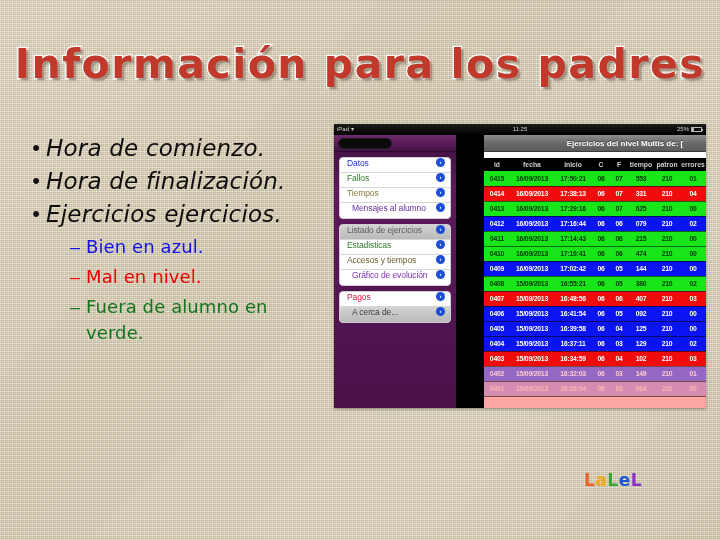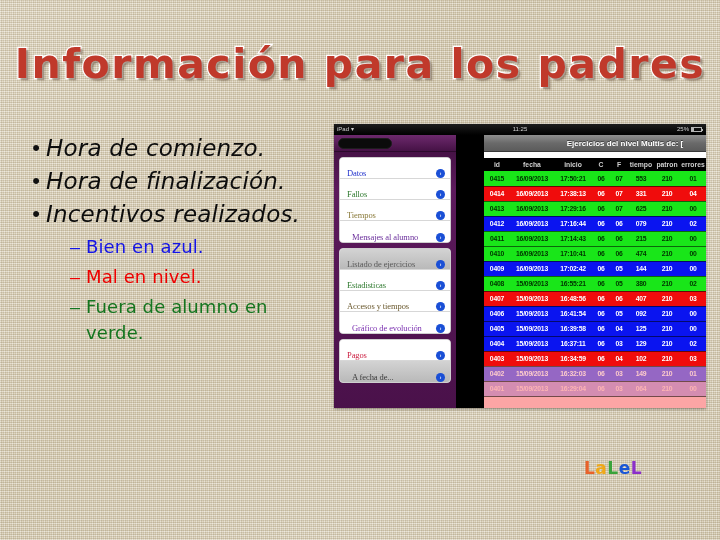--- a/index.html
+++ b/index.html
@@ -159,27 +159,26 @@
     border: 1px solid #1d1d1d;
   }
   .menu-group {
     background: #ffffff;
     margin: 5px 5px 0 5px;
     border-radius: 4px;
     overflow: hidden;
     border: 1px solid #cfcfcf;
   }
   .menu-item {
-    height: 21px;
+    height: 15px;
     display: flex;
-    align-items: flex-end;
+    align-items: flex-start;
     padding: 0 5px 0 7px;
     border-bottom: 1px solid #d7d7d7;
     background: #fff;
-    font-family: Liberation Serif, serif;
   }
   .menu-item:last-child { border-bottom: none; padding-left: 12px; }
   .menu-item.selected {
     background: linear-gradient(180deg, #d3d3d3 0%, #b9b9b9 100%);
   }
   .menu-label {
     flex: 1;
     font-size: 8.5px;
     letter-spacing: -0.1px;
     white-space: nowrap;
@@ -272,21 +271,21 @@
   .c-tiempo  { width: 26px; }
   .c-patron1 { width: 26px; }
   .c-errores { width: 26px; }
   .c-patron2 { width: 22px; }
   .c-s       { width: 16px; }
 
   
   .watermark {
     position: absolute;
     right: 78px;
-    bottom: 62px;
+    bottom: 50px;
     font-family: "DejaVu Sans", sans-serif;
     font-size: 17px;
     font-weight: bold;
     letter-spacing: 0.5px;
   }
 </style>
 </head>
 <body>
 
 <div class="slide-title">Información para los padres</div>
@@ -295,21 +294,21 @@
   <div class="bullet-row">
     <span class="bullet-dot">•</span>
     <span class="bullet-text">Hora de comienzo.</span>
   </div>
   <div class="bullet-row">
     <span class="bullet-dot">•</span>
     <span class="bullet-text">Hora de finalización.</span>
   </div>
   <div class="bullet-row">
     <span class="bullet-dot">•</span>
-    <span class="bullet-text">Incentivos realizados.</span>
+    <span class="bullet-text">Ejercicios ejercicios.</span>
   </div>
 
   <div class="subbullets">
     <div class="subbullet-row">
       <span class="subbullet-dash" style="color:#1414e6">–</span>
       <span class="subbullet-text" style="color:#1414e6">Bien en azul.</span>
     </div>
     <div class="subbullet-row">
       <span class="subbullet-dash" style="color:#ee0000">–</span>
       <span class="subbullet-text" style="color:#ee0000">Mal en nivel.</span>
@@ -375,21 +374,21 @@
         <span class="disclosure">›</span>
       </div>
     </div>
 
     <div class="menu-group">
       <div class="menu-item">
         <span class="menu-label" style="color:#cc2244">Pagos</span>
         <span class="disclosure">›</span>
       </div>
       <div class="menu-item selected">
-        <span class="menu-label" style="color:#3a3a3a">A fecha de...</span>
+        <span class="menu-label" style="color:#3a3a3a">A cerca de...</span>
         <span class="disclosure">›</span>
       </div>
     </div>
   </div>
 
   <div class="content">
     <div class="content-navbar">
       <span>Ejercicios del nivel Multis de: [</span>
       <span class="nav-stepper"></span>
       <span class="nav-green-btn"></span>

